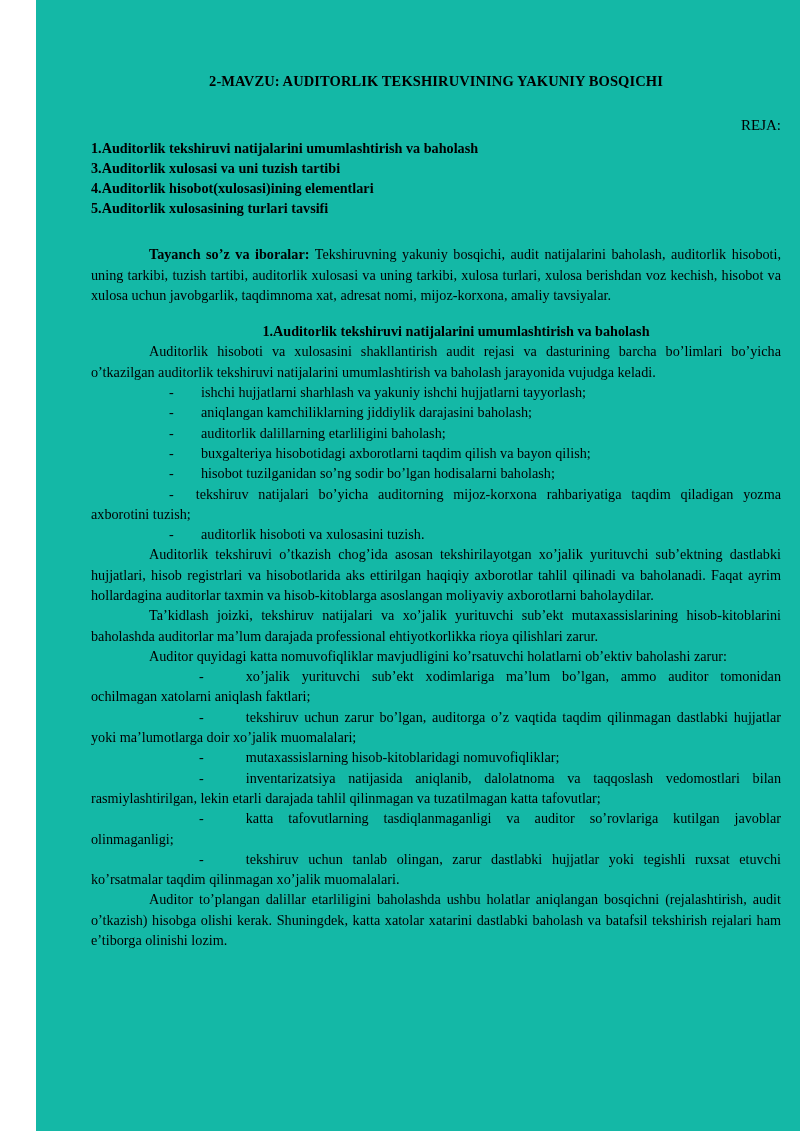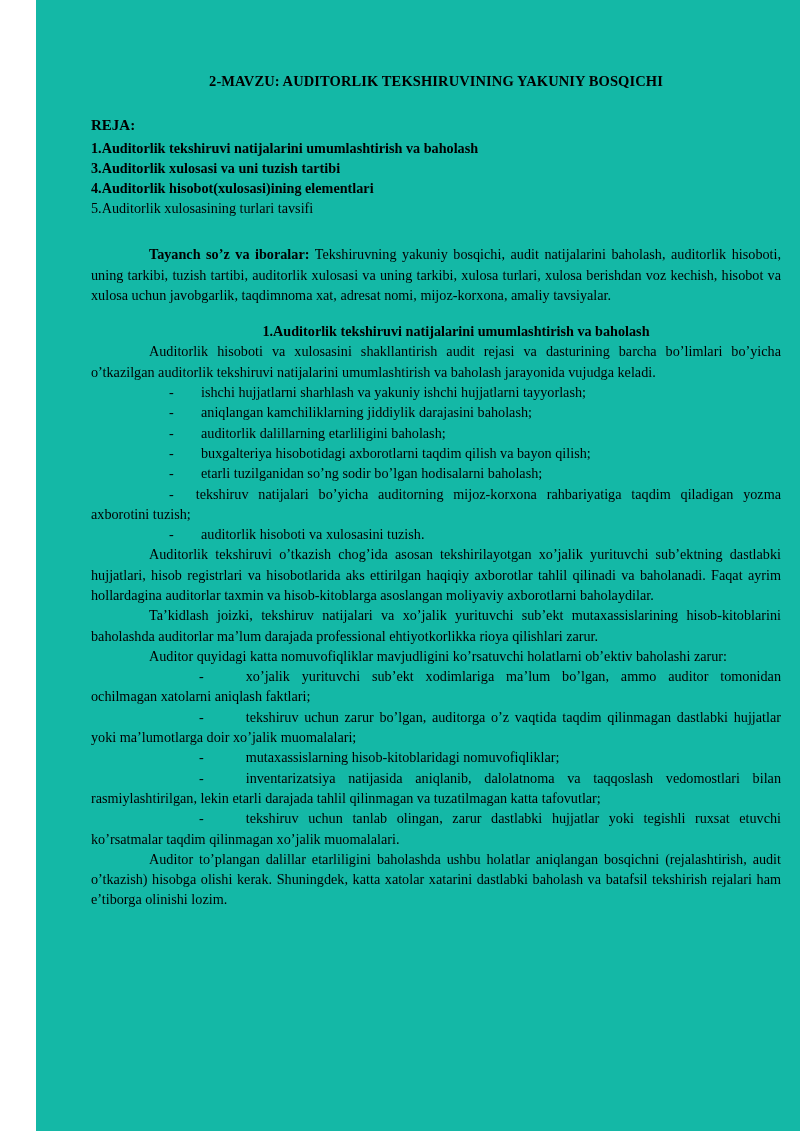--- a/index.html
+++ b/index.html
@@ -25,40 +25,40 @@
   }
   .doc-title {
     text-align: center;
     font-weight: bold;
     font-size: 14.5px;
     letter-spacing: 0.1px;
     margin: 0 0 26px 0;
     line-height: 1.25;
   }
   .reja-heading {
-    text-align: left;
-    font-weight: bold;
+    text-align: right;
+    font-weight: normal;
     font-size: 15px;
     margin: 0 0 2px 0;
     line-height: 1.3;
   }
   .reja-list {
     margin: 0;
     padding: 0;
     list-style: none;
   }
   .reja-item {
     font-size: 14.2px;
     line-height: 1.42;
     text-align: left;
     margin: 0;
     padding: 0;
   }
   .reja-item.bold { font-weight: bold; }
-  .reja-item.normal { font-weight: normal; }
+  .reja-item.normal { font-weight: bold; }
 
   .spacer-lg { height: 26px; }
   .spacer-md { height: 16px; }
 
   p.body {
     margin: 0;
     font-size: 14.2px;
     line-height: 1.43;
     text-align: justify;
     text-indent: 58px;
@@ -138,21 +138,21 @@
   <div class="bullet-row">
     <span class="dash">-</span>
     <span class="btext">auditorlik dalillarning etarliligini baholash;</span>
   </div>
   <div class="bullet-row">
     <span class="dash">-</span>
     <span class="btext">buxgalteriya hisobotidagi axborotlarni taqdim qilish va bayon qilish;</span>
   </div>
   <div class="bullet-row">
     <span class="dash">-</span>
-    <span class="btext">etarli tuzilganidan so’ng sodir bo’lgan hodisalarni baholash;</span>
+    <span class="btext">hisobot tuzilganidan so’ng sodir bo’lgan hodisalarni baholash;</span>
   </div>
 
   <p class="bullet-block"><span class="lead" style="padding-left:78px; padding-right:22px;">-</span><span>tekshiruv natijalari bo’yicha auditorning mijoz-korxona rahbariyatiga taqdim qiladigan yozma axborotini tuzish;</span></p>
 
   <div class="bullet-row">
     <span class="dash">-</span>
     <span class="btext">auditorlik hisoboti va xulosasini tuzish.</span>
   </div>
 
   <p class="body">Auditorlik tekshiruvi o’tkazish chog’ida asosan tekshirilayotgan xo’jalik yurituvchi sub’ektning dastlabki hujjatlari, hisob registrlari va hisobotlarida aks ettirilgan haqiqiy axborotlar tahlil qilinadi va baholanadi. Faqat ayrim hollardagina auditorlar taxmin va hisob-kitoblarga asoslangan moliyaviy axborotlarni baholaydilar.</p>
@@ -162,18 +162,19 @@
   <p class="body">Auditor quyidagi katta nomuvofiqliklar mavjudligini ko’rsatuvchi holatlarni ob’ektiv baholashi zarur:</p>
 
   <p class="bullet-block"><span class="lead" style="padding-left:108px; padding-right:42px;">-</span><span>xo’jalik yurituvchi sub’ekt xodimlariga ma’lum bo’lgan, ammo auditor tomonidan ochilmagan xatolarni aniqlash faktlari;</span></p>
 
   <p class="bullet-block"><span class="lead" style="padding-left:108px; padding-right:42px;">-</span><span>tekshiruv uchun zarur bo’lgan, auditorga o’z vaqtida taqdim qilinmagan dastlabki hujjatlar yoki ma’lumotlarga doir xo’jalik muomalalari;</span></p>
 
   <p class="bullet-block"><span class="lead" style="padding-left:108px; padding-right:42px;">-</span><span>mutaxassislarning hisob-kitoblaridagi nomuvofiqliklar;</span></p>
 
   <p class="bullet-block"><span class="lead" style="padding-left:108px; padding-right:42px;">-</span><span>inventarizatsiya natijasida aniqlanib, dalolatnoma va taqqoslash vedomostlari bilan rasmiylashtirilgan, lekin etarli darajada tahlil qilinmagan va tuzatilmagan katta tafovutlar;</span></p>
 
+  <p class="bullet-block"><span class="lead" style="padding-left:108px; padding-right:42px;">-</span><span>katta tafovutlarning tasdiqlanmaganligi va auditor so’rovlariga kutilgan javoblar olinmaganligi;</span></p>
 
   <p class="bullet-block"><span class="lead" style="padding-left:108px; padding-right:42px;">-</span><span>tekshiruv uchun tanlab olingan, zarur dastlabki hujjatlar yoki tegishli ruxsat etuvchi ko’rsatmalar taqdim qilinmagan xo’jalik muomalalari.</span></p>
 
   <p class="body">Auditor to’plangan dalillar etarliligini baholashda ushbu holatlar aniqlangan bosqichni (rejalashtirish, audit o’tkazish) hisobga olishi kerak. Shuningdek, katta xatolar xatarini dastlabki baholash va batafsil tekshirish rejalari ham e’tiborga olinishi lozim.</p>
 
 </div>
 
 </body></html>

